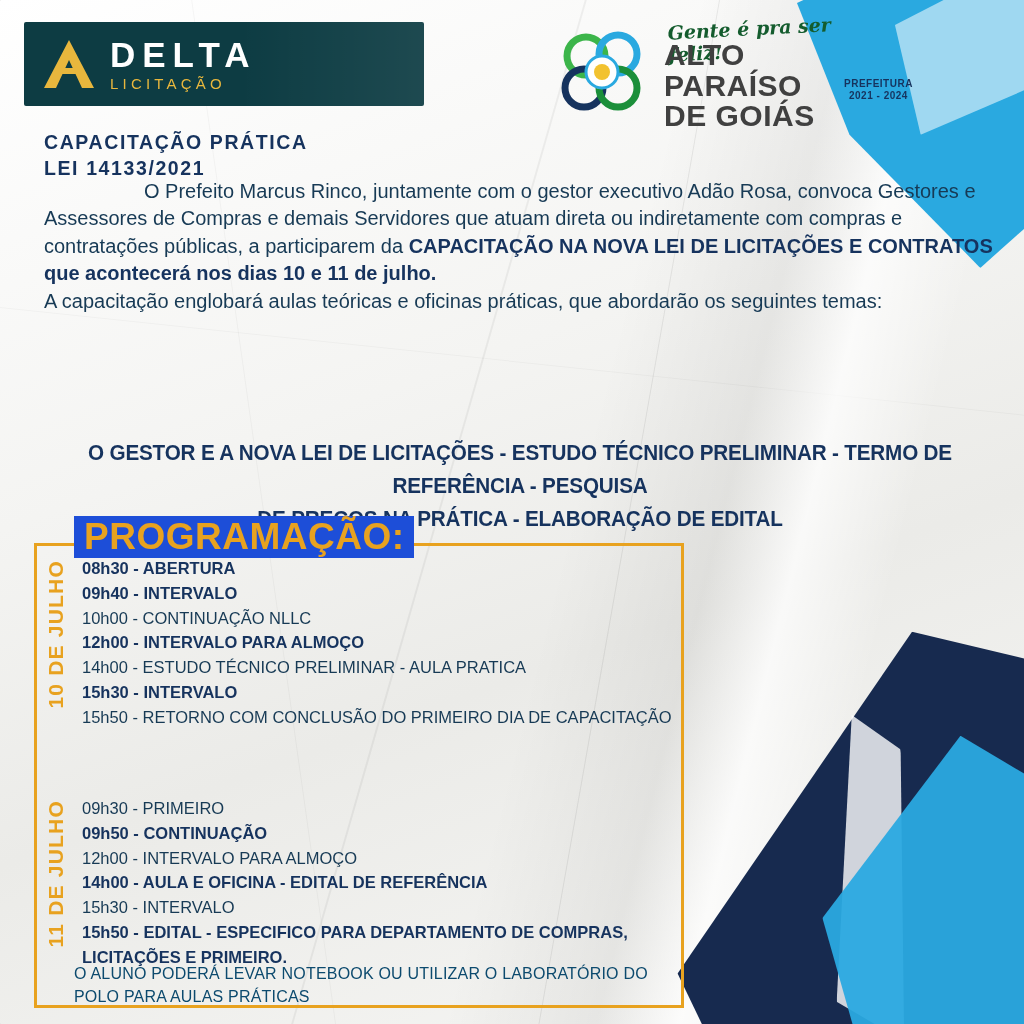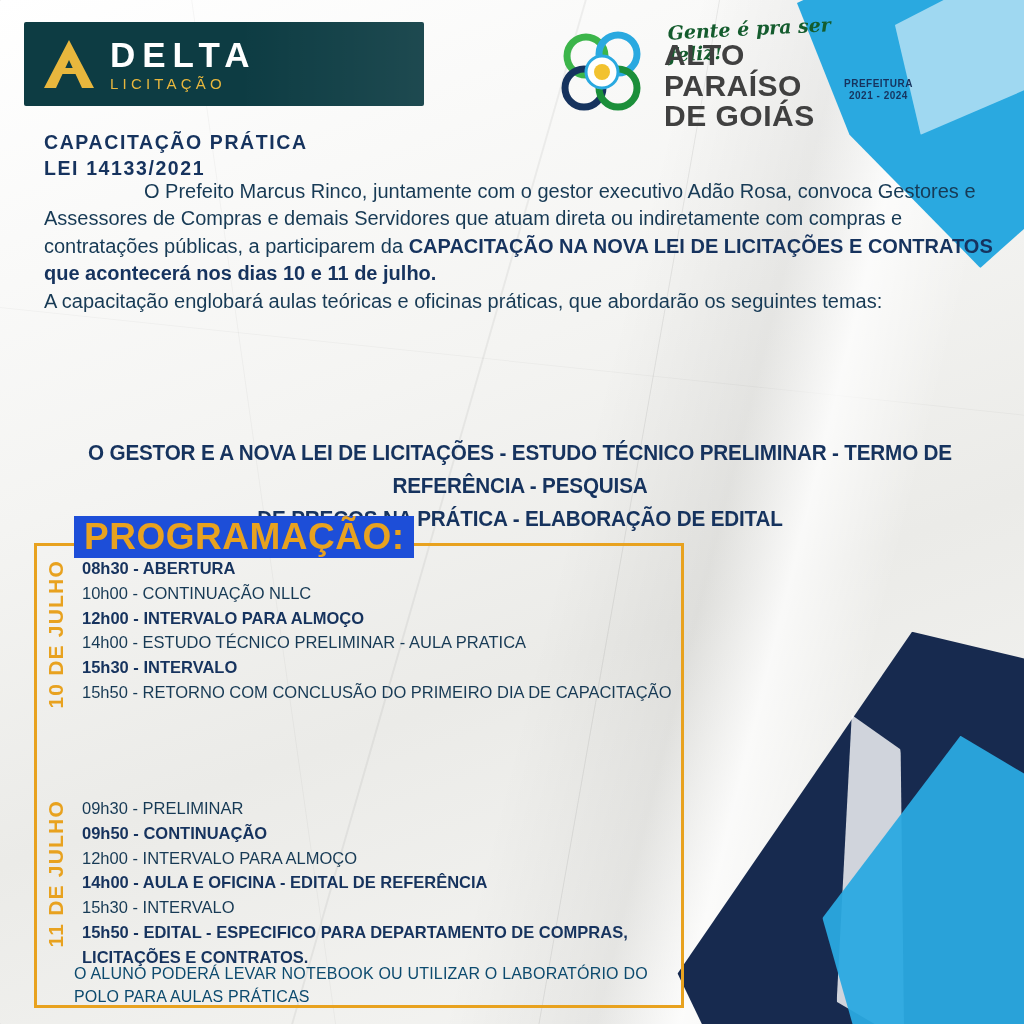--- a/index.html
+++ b/index.html
@@ -225,28 +225,29 @@
 </div>
 
 <div class="frame"></div>
 <div class="frame-title">PROGRAMAÇÃO:</div>
 
 <div class="vlabel d1">10 DE JULHO</div>
 <div class="vlabel d2">11 DE JULHO</div>
 
 <div class="sched day1" id="day1-list">
     <div class="ln"><b>08h30 - ABERTURA</b></div>
+    <div class="ln"><b>09h40 - INTERVALO</b></div>
     <div class="ln"><span>10h00 - CONTINUAÇÃO NLLC</span></div>
     <div class="ln"><b>12h00 - INTERVALO PARA ALMOÇO</b></div>
     <div class="ln"><span>14h00 - ESTUDO TÉCNICO PRELIMINAR - AULA PRATICA</span></div>
     <div class="ln"><b>15h30 - INTERVALO</b></div>
     <div class="ln wrap"><span>15h50 - RETORNO COM CONCLUSÃO DO PRIMEIRO DIA DE CAPACITAÇÃO</span></div>
   </div>
 <div class="sched day2" id="day2-list">
-    <div class="ln"><span>09h30 - PRELIMINAR</span></div>
+    <div class="ln"><span>09h30 - PRIMEIRO</span></div>
     <div class="ln"><b>09h50 - CONTINUAÇÃO</b></div>
     <div class="ln"><span>12h00 - INTERVALO PARA ALMOÇO</span></div>
     <div class="ln"><b>14h00 - AULA E OFICINA - EDITAL DE REFERÊNCIA</b></div>
     <div class="ln"><span>15h30 - INTERVALO</span></div>
-    <div class="ln wrap"><b>15h50 - EDITAL - ESPECIFICO PARA DEPARTAMENTO DE COMPRAS, LICITAÇÕES E CONTRATOS.</b></div>
+    <div class="ln wrap"><b>15h50 - EDITAL - ESPECIFICO PARA DEPARTAMENTO DE COMPRAS, LICITAÇÕES E PRIMEIRO.</b></div>
   </div>
 
 <div class="note">O ALUNO PODERÁ LEVAR NOTEBOOK OU UTILIZAR O LABORATÓRIO DO POLO PARA AULAS PRÁTICAS</div>
 
 </body></html>

